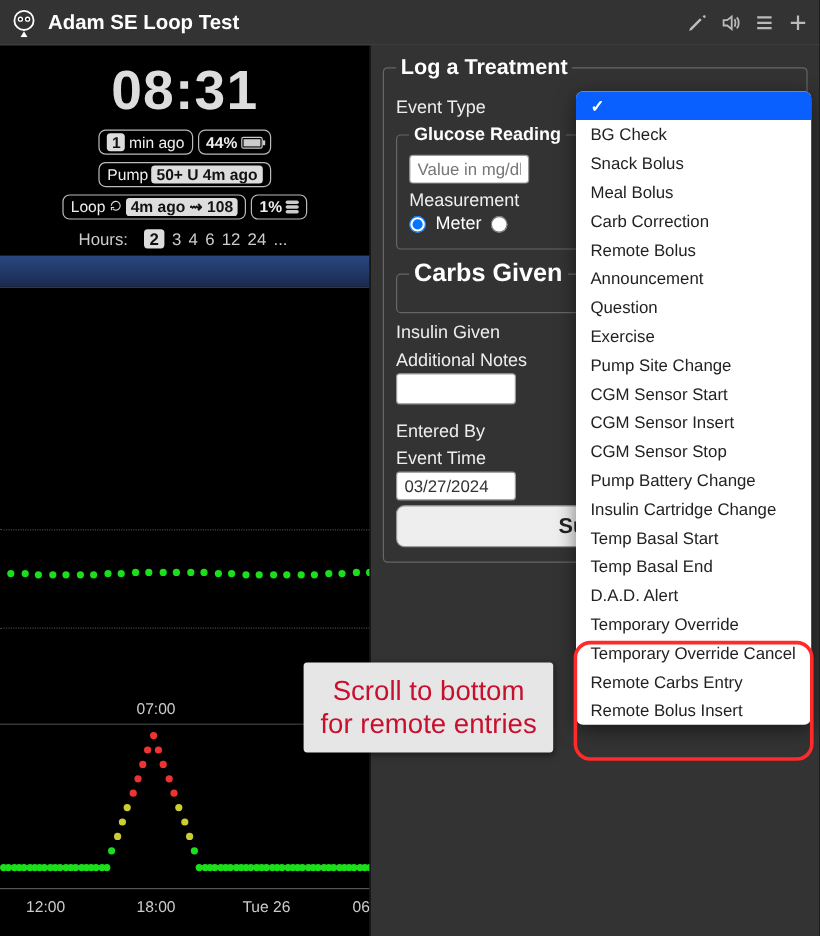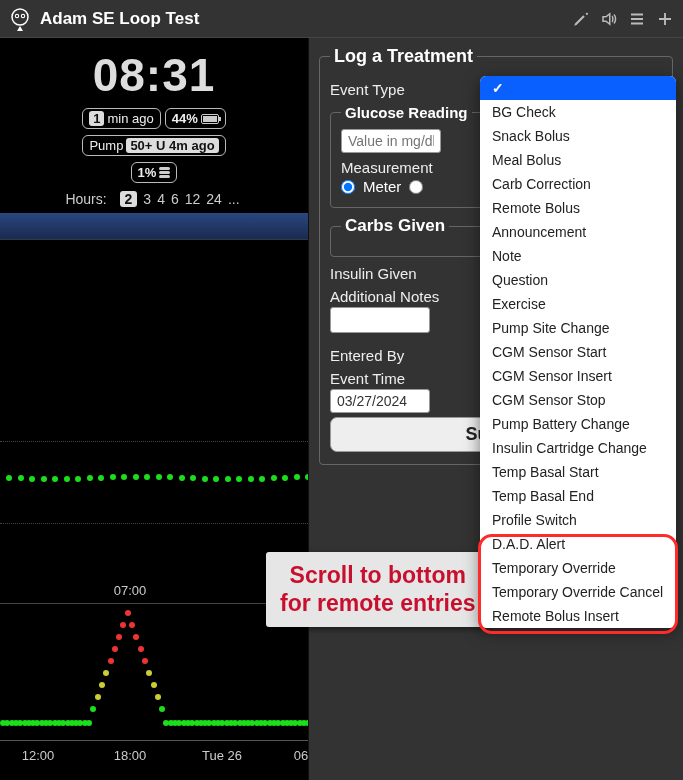--- a/index.html
+++ b/index.html
@@ -189,20 +189,27 @@
             </span>
         </span>
       </div>
       <div class="pillrow">
         <span class="pill">
           <span class="light">Pump</span>
           <span class="boxed">50+ U 4m ago</span>
         </span>
       </div>
       <div class="pillrow">
+        <span class="pill">
+          <span class="light">Loop</span>
+          <span class="reload-icon"><svg viewBox="0 0 24 24">
+                <path d="M4 12a8 8 0 1 1 2.3 5.6M4 20v-5h5" fill="none" stroke="#ddd" stroke-width="2"></path>
+              </svg></span>
+          <span class="boxed">4m ago ⇝ 108</span>
+        </span>
         <span class="pill">
           <span>1%</span>
           <span class="db-icon">
               <span></span>
               <span></span>
               <span></span>
             </span>
         </span>
       </div>
       <div class="hours">
@@ -351,57 +358,56 @@
         <legend style="font-size:15px;">Glucose Reading</legend>
         <input type="text" placeholder="Value in mg/dl" style="">
         <div class="row label">Measurement</div>
         <div class="meter-row">
           <input type="radio" checked="" style="">
           <span>Meter</span>
           <input type="radio" style="">
         </div>
       </fieldset>
       <fieldset>
-        <legend style="font-size:17px;">Carbs Given</legend>
+        <legend style="font-size:21px;">Carbs Given</legend>
       </fieldset>
       <div class="row label">Insulin Given</div>
       <div class="row label">Additional Notes</div>
       <div class="notes-box"></div>
       <div class="row label" style="margin-top:14px;">Entered By</div>
       <div class="row label">Event Time</div>
       <input type="text" value="03/27/2024" style="">
       <button class="submit-btn"><span>Submit</span></button>
     </fieldset>
   </div>
 </div>
 
 <div class="dropdown-shell" id="dropdown">
     <div class="opt sel"></div>
     <div class="opt">BG Check</div>
     <div class="opt">Snack Bolus</div>
     <div class="opt">Meal Bolus</div>
     <div class="opt">Carb Correction</div>
     <div class="opt">Remote Bolus</div>
     <div class="opt">Announcement</div>
-    <div class="opt">Note</div>
     <div class="opt">Question</div>
     <div class="opt">Exercise</div>
     <div class="opt">Pump Site Change</div>
     <div class="opt">CGM Sensor Start</div>
     <div class="opt">CGM Sensor Insert</div>
     <div class="opt">CGM Sensor Stop</div>
     <div class="opt">Pump Battery Change</div>
     <div class="opt">Insulin Cartridge Change</div>
     <div class="opt">Temp Basal Start</div>
     <div class="opt">Temp Basal End</div>
-    <div class="opt">Profile Switch</div>
     <div class="opt">D.A.D. Alert</div>
     <div class="opt">Temporary Override</div>
     <div class="opt">Temporary Override Cancel</div>
+    <div class="opt">Remote Carbs Entry</div>
     <div class="opt">Remote Bolus Insert</div>
   </div>
 
 <div class="highlight-box" style="top:534px;left:478px;width:200px;height:100px;"></div>
 
-<div class="callout" style="top:552px;left:266px;font-weight:bold;">
+<div class="callout" style="top:552px;left:253px;">
   <div>Scroll to bottom</div>
   <div>for remote entries</div>
 </div>
 
 </body></html>

